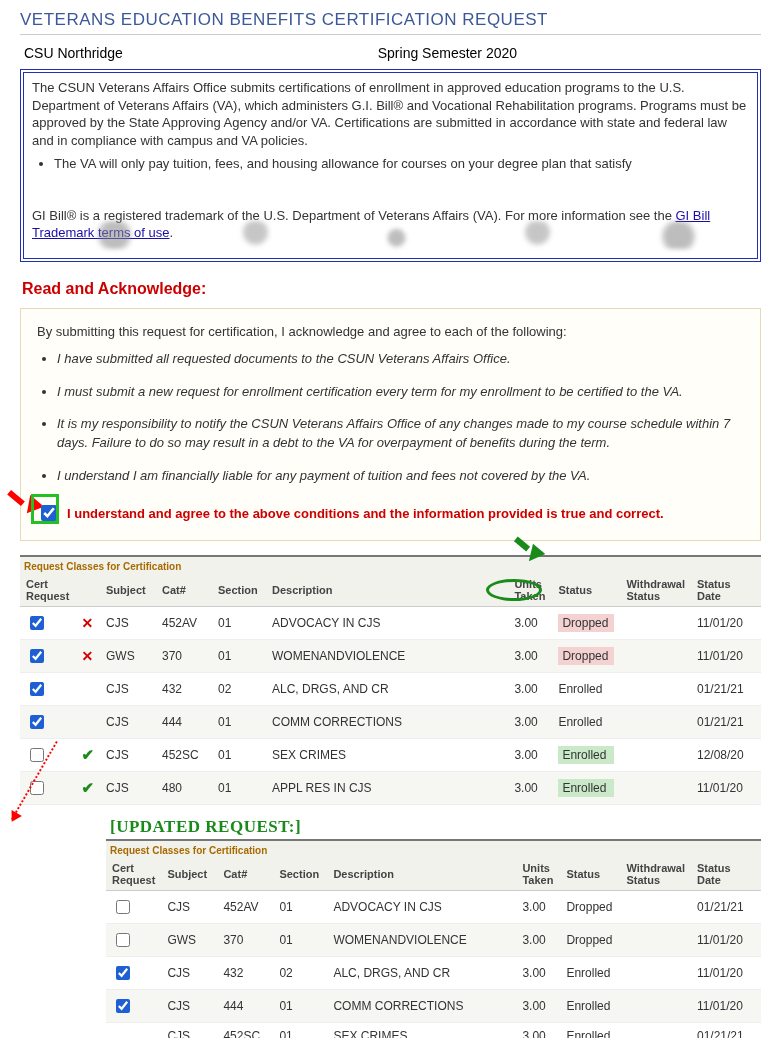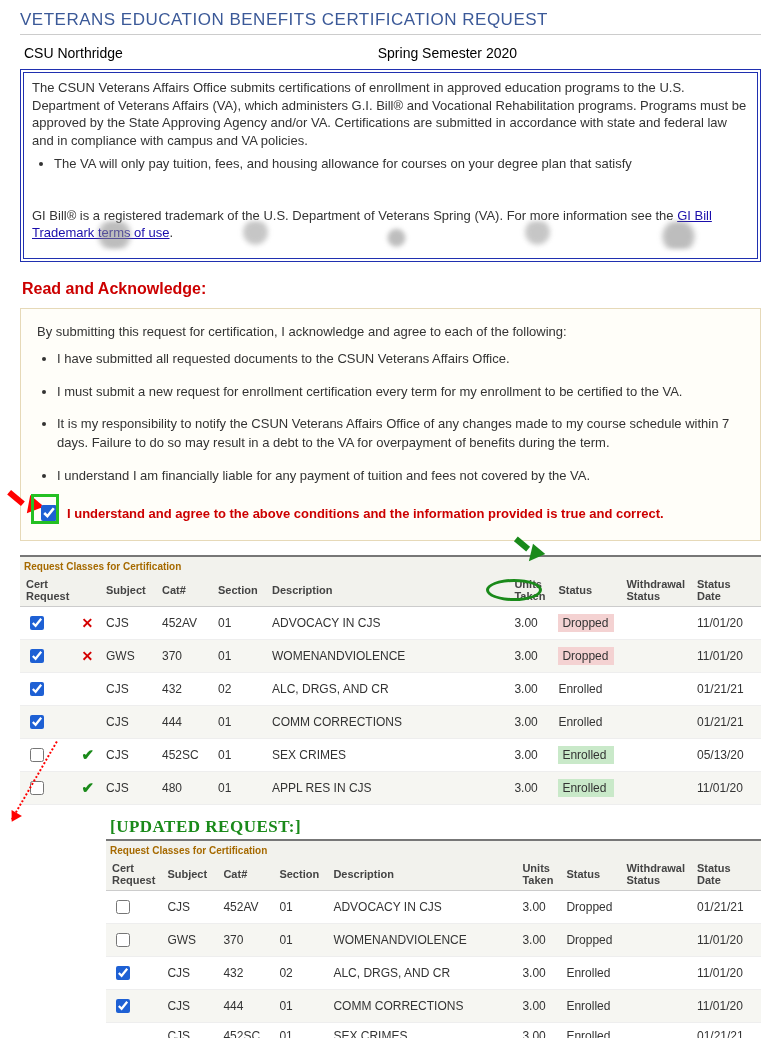--- a/index.html
+++ b/index.html
@@ -44,21 +44,21 @@
       radial-gradient(circle at 90% 55%, #888 2%, transparent 3%);
     filter: blur(2px); opacity: 0.55; pointer-events: none;
   }
   .read-ack-title { color: #c00; font-weight: bold; font-size: 16px; margin: 18px 0 10px 2px; }
   .ack-box {
     border: 1px solid #e6d9b8;
     background: #fffef9;
     padding: 14px 16px 16px;
     line-height: 1.45;
   }
-  .ack-box ul { margin: 8px 0 0 20px; padding: 0; }
+  .ack-box ul { margin: 8px 0 0 20px; padding: 0; font-style: italic; }
   .ack-box ul li { margin-bottom: 14px; }
   .agree-row { display: flex; align-items: flex-end; margin-top: 16px; position: relative; }
   .agree-row input[type=checkbox] {
     width: 16px; height: 16px; accent-color: #1e60d4; margin-right: 10px;
   }
   .agree-row .cb-highlight {
     position: absolute; left: -6px; top: -8px; width: 28px; height: 30px;
     border: 3px solid #24c024; pointer-events: none;
   }
   .agree-text { color: #c00; font-weight: bold; font-size: 13px; }
@@ -142,21 +142,21 @@
   <div class="term">Spring Semester 2020</div>
 </div>
 
 <div class="info-box rel">
   <p>The CSUN Veterans Affairs Office submits certifications of enrollment in approved education programs to the U.S. Department of Veterans Affairs (VA), which administers G.I. Bill® and Vocational Rehabilitation programs. Programs must be approved by the State Approving Agency and/or VA. Certifications are submitted in accordance with state and federal law and in compliance with campus and VA policies.</p>
   <ul>
     <li>The VA will only pay tuition, fees, and housing allowance for courses on your degree plan that satisfy</li>
   </ul>
   <div class="scribble"></div>
   <p style="margin-top:34px">
-    <span>GI Bill® is a registered trademark of the U.S. Department of Veterans Spring (VA). For more information see the </span><a href="#">GI Bill Trademark terms of use</a><span>.</span>
+    <span>GI Bill® is a registered trademark of the U.S. Department of Veterans Affairs (VA). For more information see the </span><a href="#">GI Bill Trademark terms of use</a><span>.</span>
   </p>
 </div>
 
 <div class="read-ack-title">Read and Acknowledge:</div>
 
 <div class="ack-box rel">
   <div>By submitting this request for certification, I acknowledge and agree to each of the following:</div>
   <ul>
     <li>I have submitted all requested documents to the CSUN Veterans Affairs Office.</li>
     <li>I must submit a new request for enrollment certification every term for my enrollment to be certified to the VA.</li>
@@ -247,21 +247,21 @@
         <tr>
           <td><input type="checkbox" style=""></td>
           <td><span class="mark-check">✔</span></td>
           <td>CJS</td>
           <td>452SC</td>
           <td>01</td>
           <td>SEX CRIMES</td>
           <td>3.00</td>
           <td><span class="status-enrolled-hl">Enrolled</span></td>
           <td></td>
-          <td>05/13/20</td>
+          <td>12/08/20</td>
         </tr>
         <tr class="alt">
           <td><input type="checkbox" style=""></td>
           <td><span class="mark-check">✔</span></td>
           <td>CJS</td>
           <td>480</td>
           <td>01</td>
           <td>APPL RES IN CJS</td>
           <td>3.00</td>
           <td><span class="status-enrolled-hl">Enrolled</span></td>

